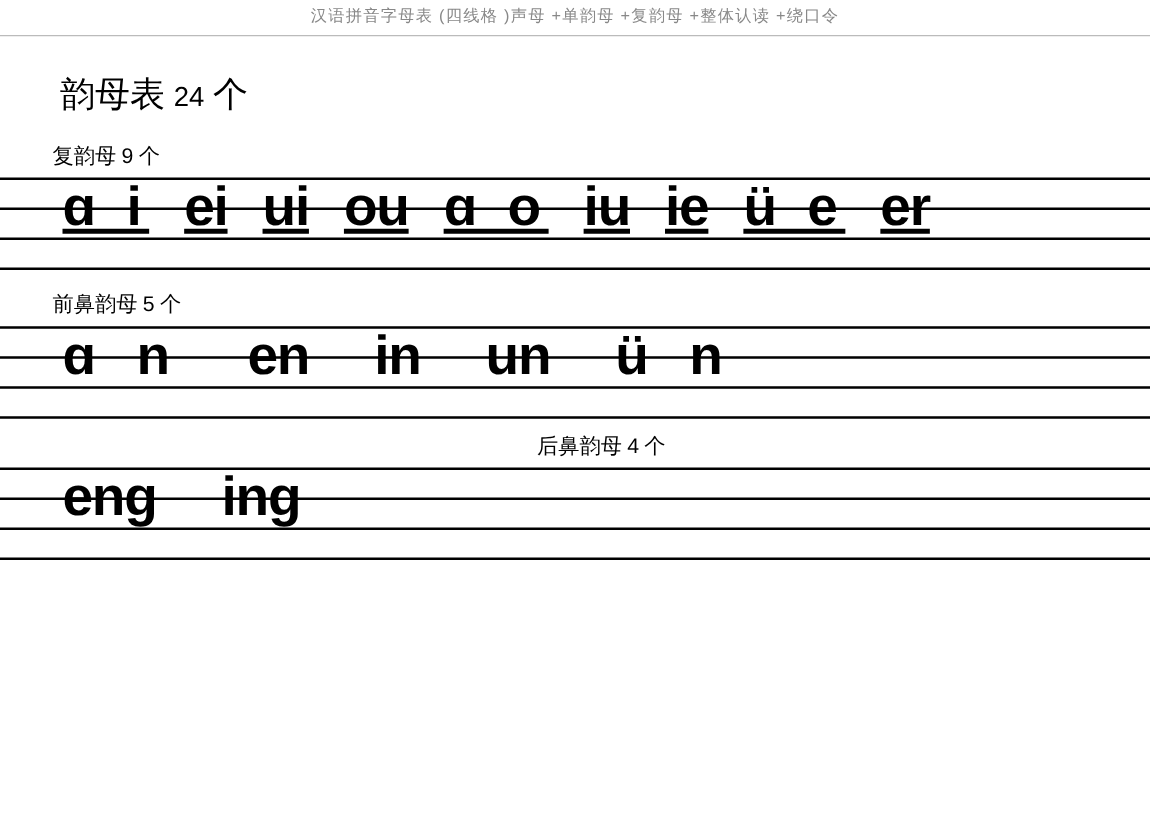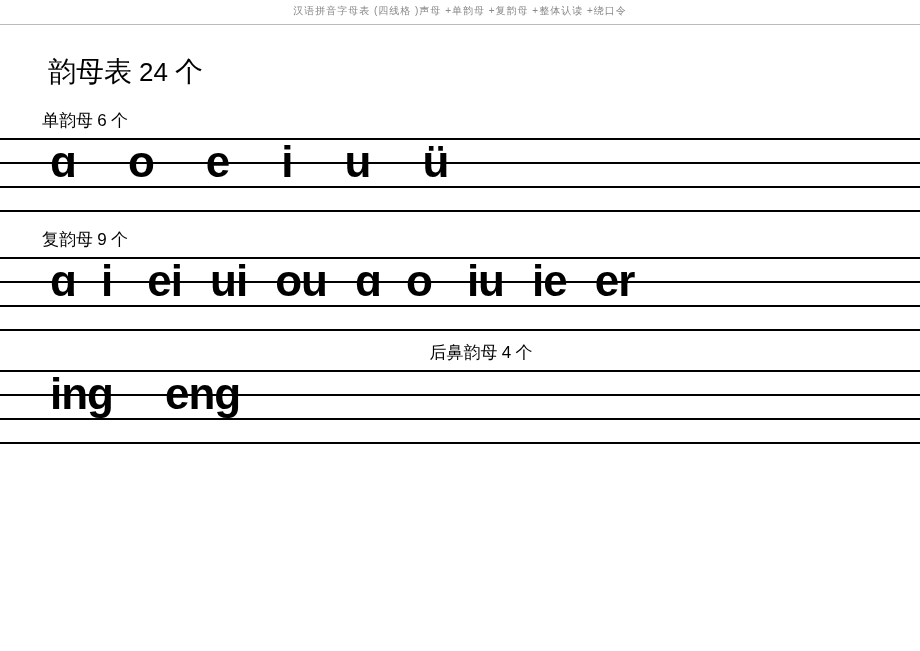--- a/index.html
+++ b/index.html
@@ -9,42 +9,42 @@
     }
     body {
       width: 920px;
       height: 651px;
       background: #fff;
       font-family: "SimSun", "Microsoft YaHei", sans-serif;
       position: relative;
     }
     .header {
       text-align: center;
-      font-size: 10px;
+      font-size: 13px;
       color: #888;
       padding: 4px 0;
       letter-spacing: 1px;
     }
     .top-divider {
       border-top: 1px solid #bbb;
       margin-top: 2px;
     }
     .content {
       padding: 0 0 0 0;
     }
     .main-title {
       font-size: 28px;
       font-weight: normal;
       padding: 28px 0 0 48px;
       color: #000;
       font-family: "SimSun", serif;
     }
     .main-title .count {
       font-family: Arial, sans-serif;
-      font-size: 26px;
+      font-size: 22px;
     }
     .section {
       margin-top: 10px;
     }
     .section-title {
       font-size: 17px;
       padding: 8px 0 6px 42px;
       color: #000;
       font-family: "SimSun", serif;
     }
@@ -85,20 +85,21 @@
       color: #000;
       line-height: 48px;
       margin-right: 52px;
       white-space: nowrap;
       letter-spacing: -1px;
       position: relative;
       top: -2px;
     }
     .narrow .pinyin-item {
       margin-right: 28px;
+      text-decoration: underline;
     }
     .tight {
       margin-top: 4px;
       text-align: center;
     }
     .spaced-char {
       letter-spacing: 10px;
     }
     .spaced-char-sm {
       letter-spacing: 6px;
@@ -110,77 +111,77 @@
 <div class="header">汉语拼音字母表  (四线格 )声母 +单韵母 +复韵母 +整体认读 +绕口令</div>
 <div class="top-divider"></div>
 
 <div class="content">
   <div class="main-title">
     <span>韵母表</span>
     <span class="count">24</span>
     <span>个</span>
   </div>
 
-  <div class="section">
-    <div class="section-title">
-      <span>单韵母</span>
-      <span class="cnt">6</span>
-      <span>个</span>
-    </div>
-    <div class="four-lines">
-      <div class="line l1"></div>
-        <div class="line l2"></div>
-        <div class="line l3"></div>
-        <div class="line l4"></div>
-      <div class="pinyin-row">
-        <span class="pinyin-item">ɑ</span>
-        <span class="pinyin-item">o</span>
-        <span class="pinyin-item">e</span>
-        <span class="pinyin-item">i</span>
-        <span class="pinyin-item">u</span>
-        <span class="pinyin-item">ü</span>
-      </div>
-    </div>
-  </div>
 
   <div class="section">
     <div class="section-title">
       <span>复韵母</span>
       <span class="cnt">9</span>
       <span>个</span>
     </div>
     <div class="four-lines">
       <div class="line l1"></div>
         <div class="line l2"></div>
         <div class="line l3"></div>
         <div class="line l4"></div>
       <div class="pinyin-row narrow">
         <span class="pinyin-item spaced-char-sm">ɑ i</span>
         <span class="pinyin-item">ei</span>
         <span class="pinyin-item">ui</span>
         <span class="pinyin-item">ou</span>
         <span class="pinyin-item spaced-char-sm">ɑ o</span>
         <span class="pinyin-item">iu</span>
         <span class="pinyin-item">ie</span>
+        <span class="pinyin-item spaced-char-sm">ü e</span>
         <span class="pinyin-item">er</span>
       </div>
     </div>
   </div>
 
+  <div class="section">
+    <div class="section-title">
+      <span>前鼻韵母</span>
+      <span class="cnt">5</span>
+      <span>个</span>
+    </div>
+    <div class="four-lines">
+      <div class="line l1"></div>
+        <div class="line l2"></div>
+        <div class="line l3"></div>
+        <div class="line l4"></div>
+      <div class="pinyin-row">
+        <span class="pinyin-item spaced-char">ɑ n</span>
+        <span class="pinyin-item">en</span>
+        <span class="pinyin-item">in</span>
+        <span class="pinyin-item">un</span>
+        <span class="pinyin-item spaced-char">ü n</span>
+      </div>
+    </div>
+  </div>
 
   <div class="section tight">
     <div class="section-title">
       <span>后鼻韵母</span>
       <span class="cnt">4</span>
       <span>个</span>
     </div>
     <div class="four-lines">
       <div class="line l1"></div>
         <div class="line l2"></div>
         <div class="line l3"></div>
         <div class="line l4"></div>
       <div class="pinyin-row">
+        <span class="pinyin-item">enɡ</span>
         <span class="pinyin-item">inɡ</span>
-        <span class="pinyin-item">enɡ</span>
       </div>
     </div>
   </div>
 </div>
 
 </body></html>

